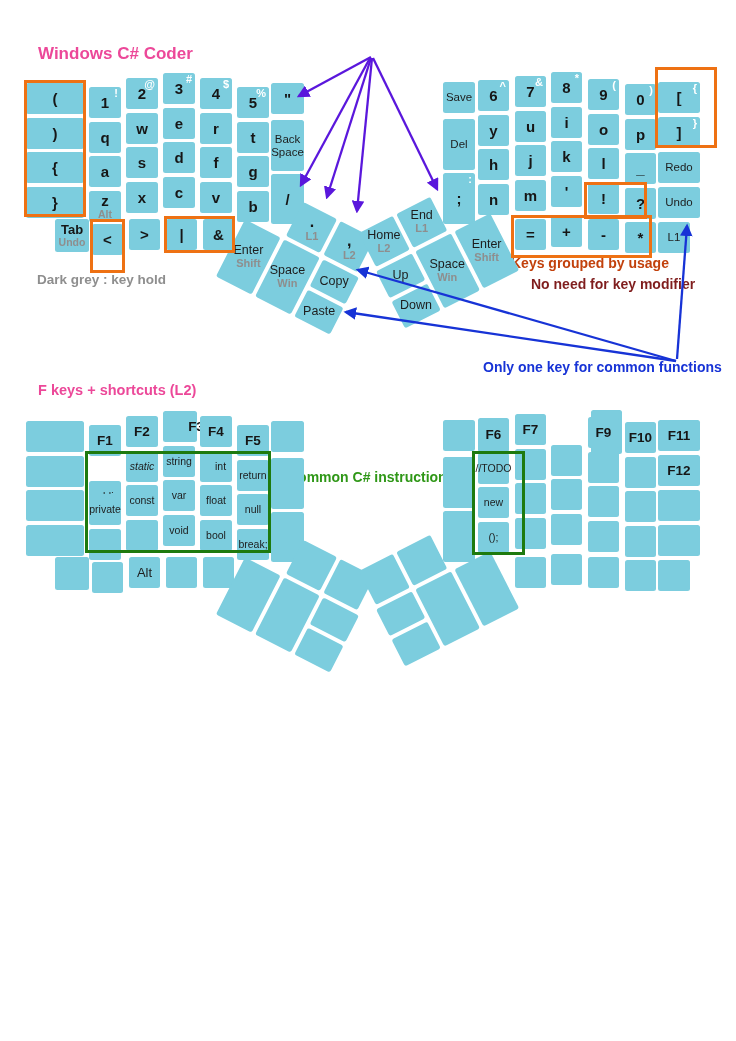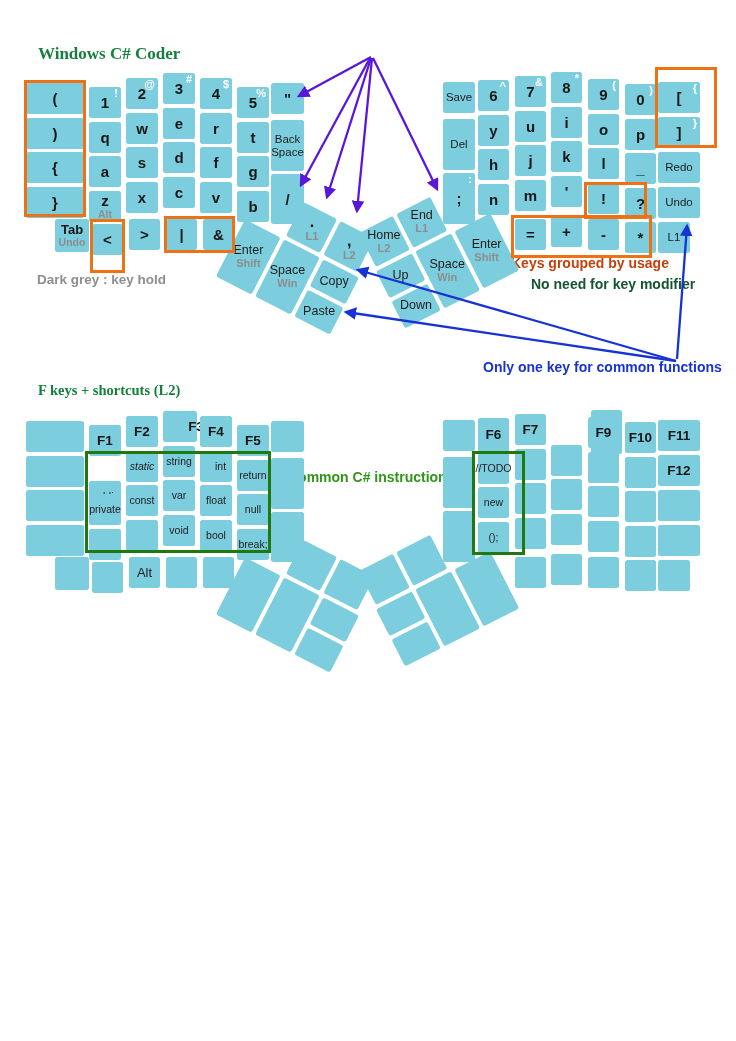--- a/index.html
+++ b/index.html
@@ -1,27 +1,27 @@
 <!DOCTYPE html>
 <html><head>
 <meta charset="utf-8">
 <style>
   html,body{margin:0;padding:0;background:#fff;}
   body{width:736px;height:1041px;position:relative;overflow:hidden;
        font-family:"Liberation Sans", sans-serif;}
   #canvas{position:absolute;inset:0;width:736px;height:1041px;}
 
-  .title{position:absolute;font-weight:700;color:#15803d;white-space:nowrap;font-family:Liberation Serif, serif;}
+  .title{position:absolute;font-weight:700;color:#ec4899;white-space:nowrap;}
   #title1{left:38px;top:44px;font-size:17px;}
   #title2{left:38px;top:382px;font-size:14.5px;}
 
   .ann{position:absolute;font-weight:700;white-space:nowrap;line-height:1.2;}
   #ann-easy{left:246px;top:32px;font-size:14px;color:#5A17DC;}
   #ann-grouped1{left:511px;top:255px;font-size:14px;color:#c2410c;}
-  #ann-grouped2{left:511px;top:276px;font-size:14px;color:#14532d;padding-left:20px;}
+  #ann-grouped2{left:511px;top:276px;font-size:14px;color:#7f1d1d;padding-left:20px;}
   #ann-only{left:483px;top:359px;font-size:14px;color:#1733D6;}
   #ann-common{left:288px;top:469px;font-size:14px;color:#2F9717;}
   #ann-hold{left:37px;top:272px;font-size:13.5px;color:#8E8E8E;}
 
   .key{position:absolute;background:#7CCDDE;border-radius:2.5px;box-sizing:border-box;
        display:flex;flex-direction:column;align-items:center;justify-content:center;
        line-height:1;color:#161616;padding:0 1px;}
   .lab-sym{font-weight:700;font-size:15px;}
   .lab-tb{font-weight:700;font-size:13px;}
   .lab-w{font-size:11.5px;color:#1d1d1d;text-align:center;line-height:1.05;}

